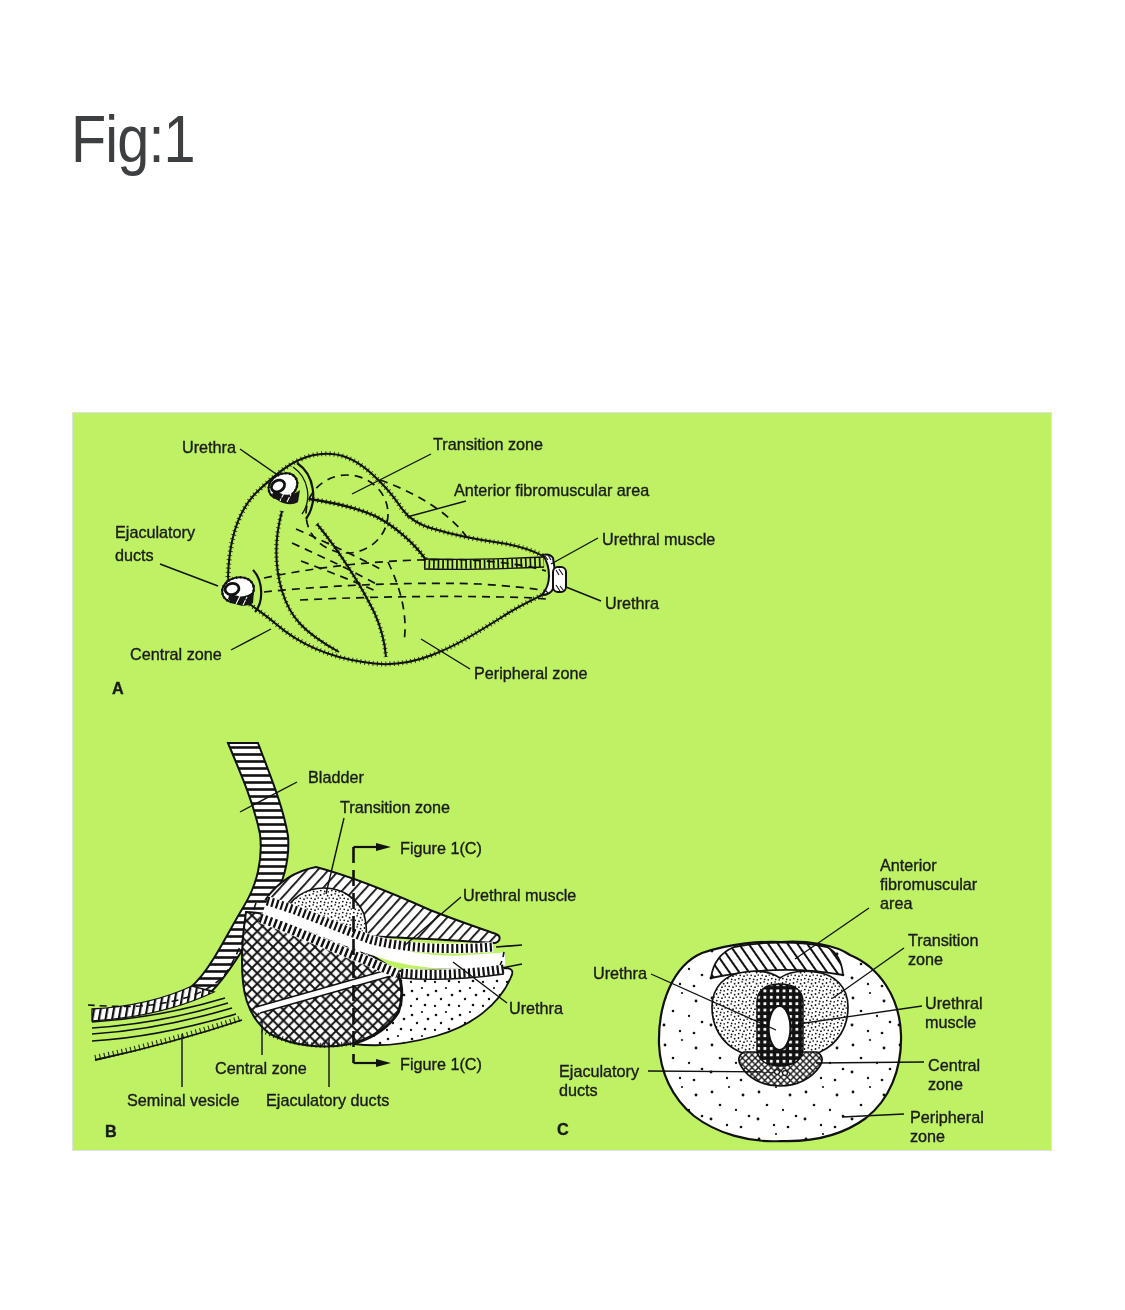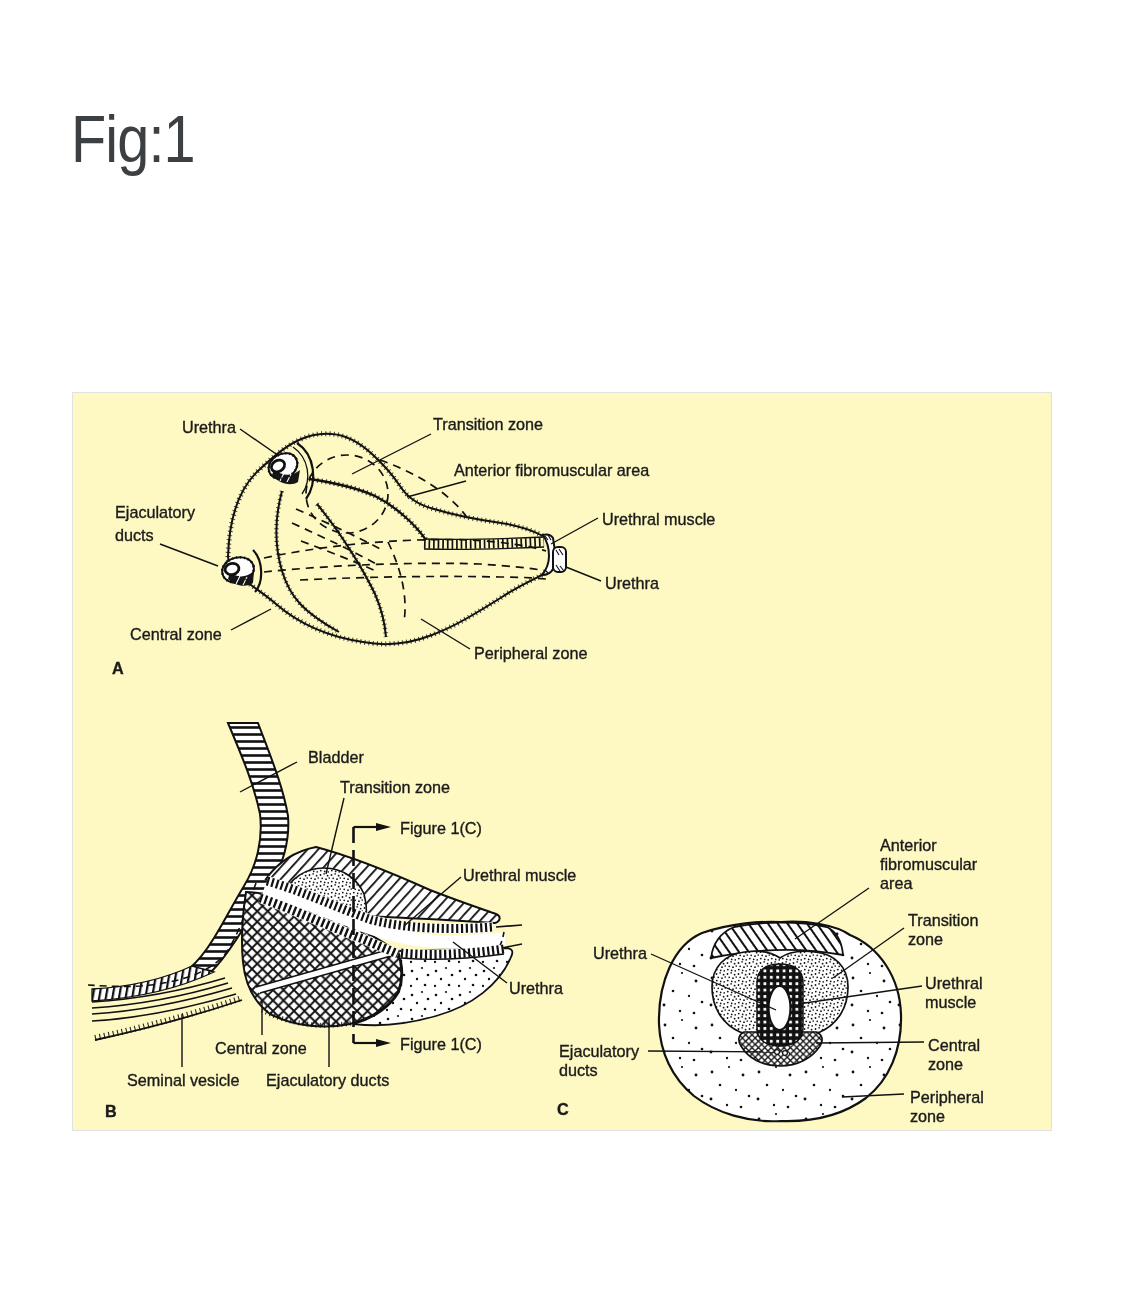--- a/index.html
+++ b/index.html
@@ -1,18 +1,18 @@
 <!DOCTYPE html>
 <html><head>
 <meta charset="utf-8">
 <style>
 html,body{margin:0;padding:0;background:#fff;}
 body{width:1125px;height:1310px;position:relative;font-family:"Liberation Sans",sans-serif;}
 #fig1{position:absolute;left:71px;top:100px;font-size:67px;color:#3c4043;letter-spacing:-1px;transform:scaleX(0.86);transform-origin:0 0;}
-#box{position:absolute;left:72px;top:392px;width:978px;height:737px;border:1px solid #dfe1e5;background:#fef9c3;}
+#box{position:absolute;left:72px;top:412px;width:978px;height:737px;border:1px solid #dfe1e5;background:#bef264;}
 svg text{font-family:"Liberation Sans",sans-serif;font-size:16.2px;fill:#1a1a1a;paint-order:stroke;stroke:#1a1a1a;stroke-width:0.35px;}
 svg .b{font-weight:bold;}
 </style>
 </head>
 <body>
 <div id="fig1">Fig:1</div>
 <div id="box">
 <svg width="978" height="737" viewBox="73 411 978 737">
 <defs>
 <pattern id="patBladder" patternUnits="userSpaceOnUse" width="8" height="7">

